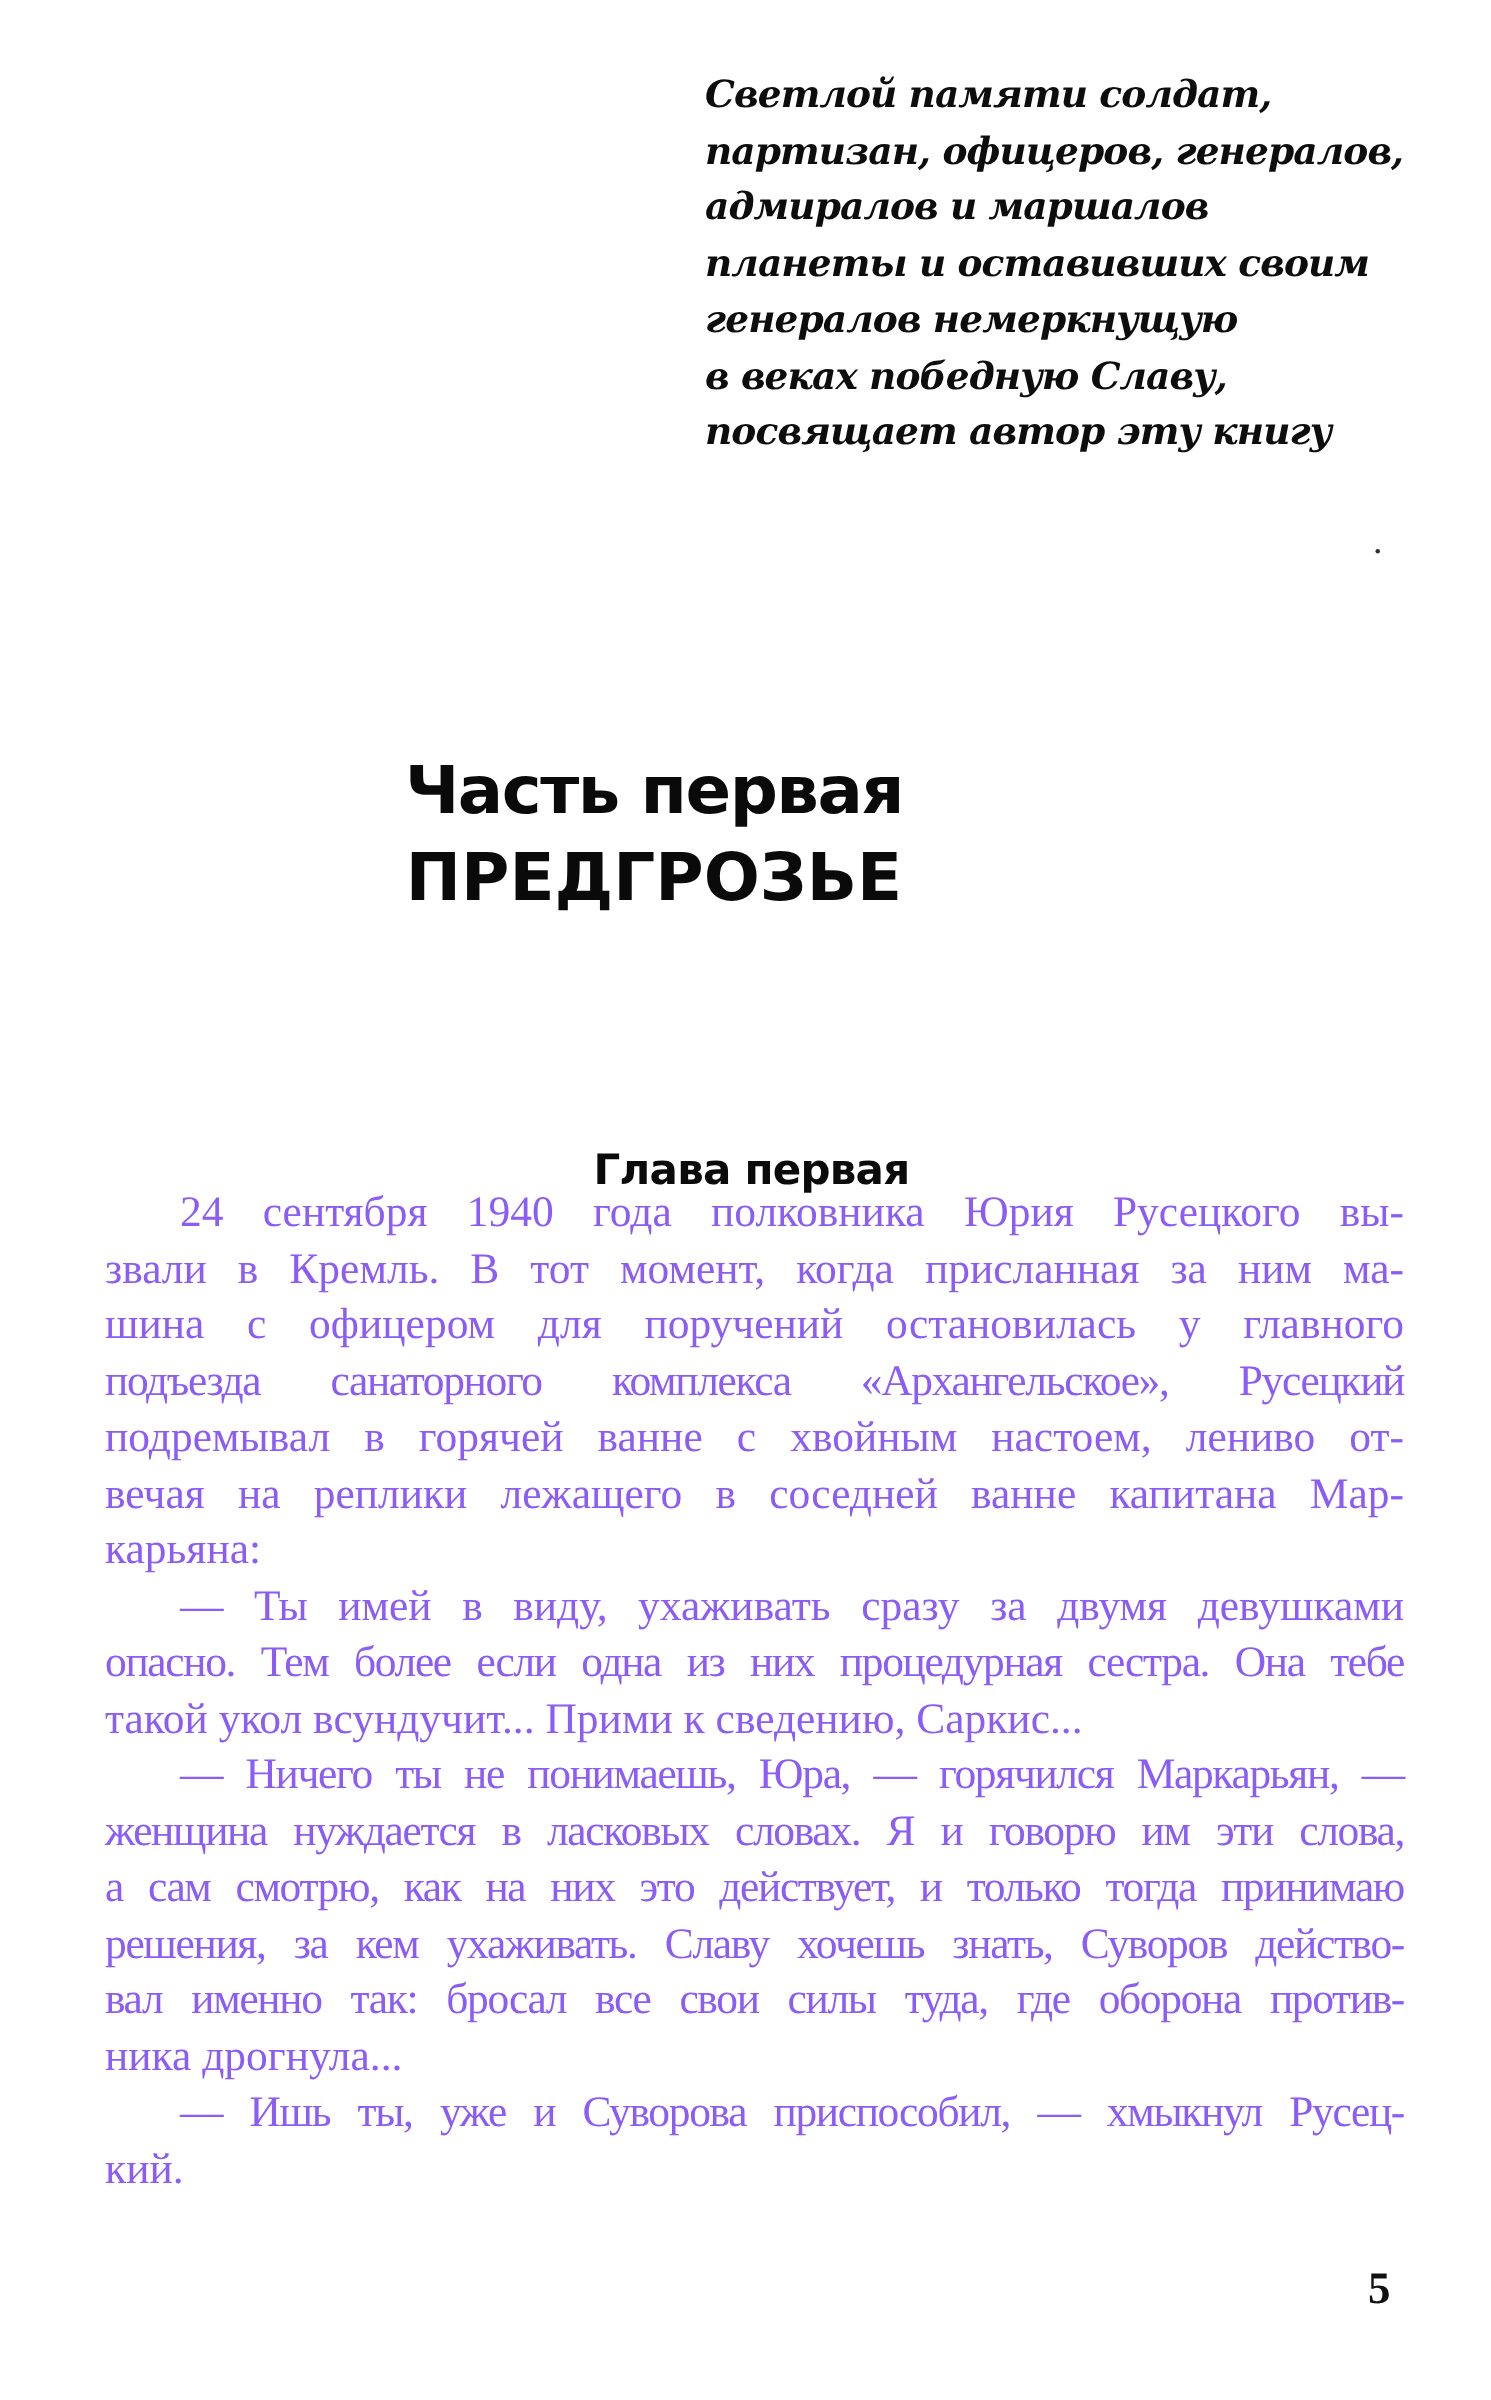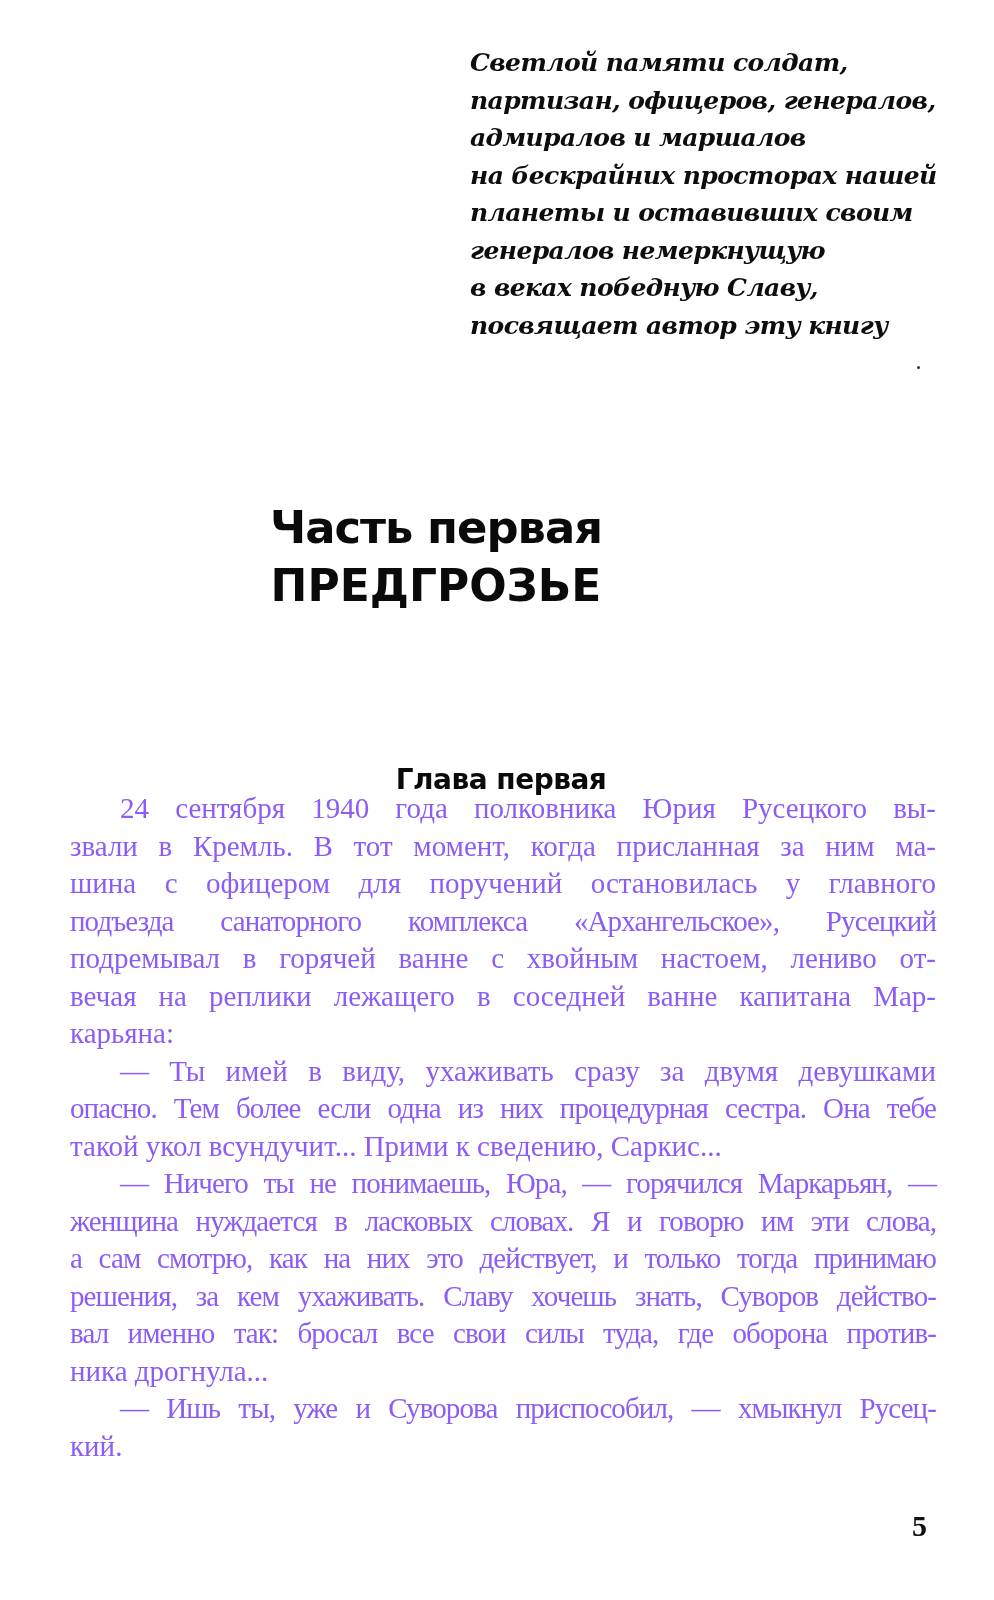--- a/index.html
+++ b/index.html
@@ -130,21 +130,20 @@
   </style>
 </head>
 <body>
 
 <div class="page">
 
   <div class="dedication">
     <span class="line">Светлой памяти солдат,</span>
     <span class="line">партизан, офицеров, генералов,</span>
     <span class="line">адмиралов и маршалов</span>
-    <span class="line">на бескрайних просторах нашей</span>
     <span class="line">планеты и оставивших своим</span>
     <span class="line">генералов немеркнущую</span>
     <span class="line">в веках победную Славу,</span>
     <span class="line">посвящает автор эту книгу</span>
   </div>
   <div class="stray-dot"></div>
 
   <div class="part-heading">
     <span class="part-label">Часть первая</span>
     <span class="part-title">ПРЕДГРОЗЬЕ</span>

